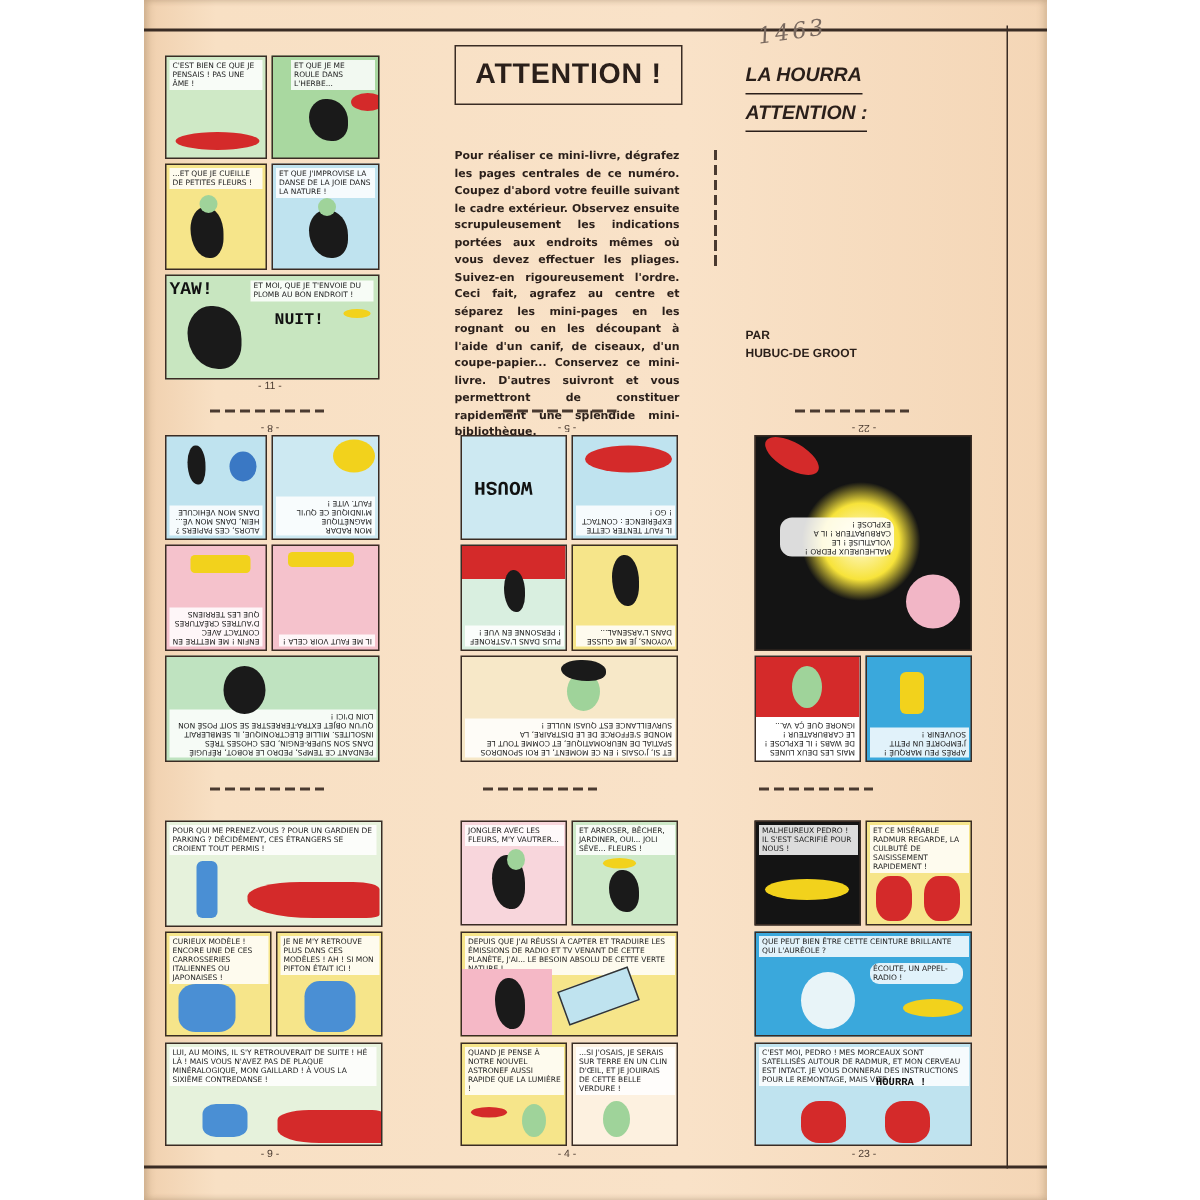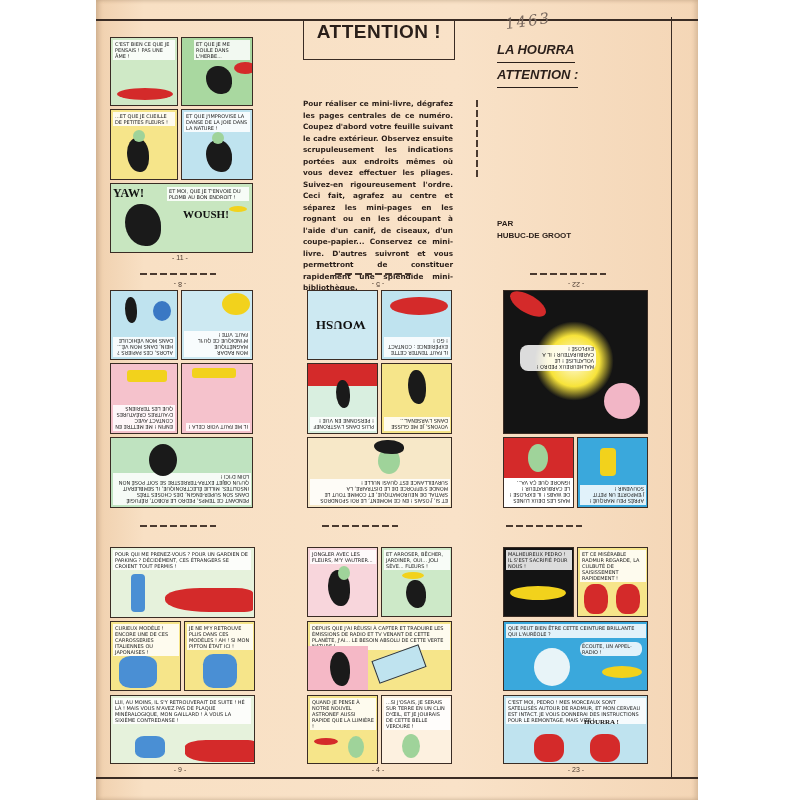--- a/index.html
+++ b/index.html
@@ -7,33 +7,33 @@
   .page{position:absolute;left:96px;top:0;width:602px;height:800px;background:#f7dcbd;
         background-image:linear-gradient(90deg,#f0d0ae 0%,#f8e0c4 8%,#f9e2c8 60%,#f4d6b6 100%);
         box-shadow:inset 3px 0 4px rgba(120,90,60,.25), inset -3px 0 4px rgba(120,90,60,.2);}
   .rule{position:absolute;background:#3a2c24;}
   .hand-note{position:absolute;left:505px;top:12px;font-family:"DejaVu Serif",serif;font-style:italic;font-size:15px;color:#7a6a60;transform:rotate(-8deg);letter-spacing:2px;}
   .panel{position:absolute;border:1px solid #3a2c24;overflow:hidden;}
   .bubble{position:absolute;font-family:"DejaVu Sans",sans-serif;font-size:5px;line-height:6px;color:#222;text-transform:uppercase;background:rgba(255,255,255,.85);padding:1px 2px;}
   .flip{transform:rotate(180deg);}
   .pnum{position:absolute;font-size:7px;color:#4a3a30;width:60px;text-align:center;font-family:"Liberation Sans",sans-serif;}
   .dash{position:absolute;height:2px;width:76px;background:repeating-linear-gradient(90deg,#4a3a30 0 7px,transparent 7px 10px);}
-  .attn-box{position:absolute;left:303px;top:20px;width:150px;height:38px;border:1.5px solid #3a2c24;display:flex;justify-content:center;}
+  .attn-box{position:absolute;left:303px;top:30px;width:150px;height:38px;border:1.5px solid #3a2c24;display:flex;align-items:center;justify-content:center;}
   .attn-title{font-family:"Liberation Sans",sans-serif;font-weight:bold;font-size:19px;color:#2a1f1a;letter-spacing:.5px;}
   .attn-body{position:absolute;left:303px;top:98px;width:150px;font-family:"DejaVu Sans",sans-serif;font-weight:bold;font-size:7.3px;line-height:11.5px;color:#2a1f1a;text-align:justify;}
   .semaine{position:absolute;left:497px;top:38px;font-family:"Liberation Sans",sans-serif;font-weight:bold;font-style:italic;font-size:13px;color:#2a1f1a;line-height:24px;}
   .semaine span{display:inline-block;border-bottom:1.5px solid #2a1f1a;}
   .voyage{position:absolute;left:497px;top:118px;font-family:"Liberation Sans",sans-serif;font-weight:bold;font-size:19px;line-height:26px;color:#2a1f1a;}
   .par{position:absolute;left:497px;top:218px;font-family:"Liberation Sans",sans-serif;font-weight:bold;font-size:8px;line-height:12px;color:#2a1f1a;}
   .vdash{position:absolute;left:476px;top:100px;width:2px;height:78px;background:repeating-linear-gradient(180deg,#4a3a30 0 7px,transparent 7px 10px);}
   .saucer-red{position:absolute;background:#d42a2a;border-radius:50%;}
   .saucer-yel{position:absolute;background:#f2d21c;border-radius:50%;}
   .blob{position:absolute;background:#1a1a1a;border-radius:45% 55% 40% 60%;}
   .green{position:absolute;background:#9fd39a;border-radius:50%;}
-  .sfx{position:absolute;font-family:Liberation Serif, serif;font-weight:bold;color:#111;}
+  .sfx{position:absolute;font-family:Liberation Mono, monospace;font-weight:bold;color:#111;}
 </style>
 </head>
 <body>
 
 <div class="page"></div>
 
 <div class="rule" style="left:96px;top:19px;width:602px;height:2px;"></div>
 <div class="rule" style="left:96px;top:777px;width:602px;height:1.5px;"></div>
 <div class="rule" style="left:671px;top:17px;width:1px;height:762px;"></div>
 
@@ -55,21 +55,21 @@
     <div class="green" style="left:22px;top:20px;width:12px;height:12px;"></div>
   </div>
   <div class="panel" style="left:181px;top:109px;width:70px;height:69px;background:#bfe3ef;">
     <div class="bubble" style="left:2px;top:2px;width:62px;">Et que j'improvise la danse de la joie dans la nature !</div>
     <div class="blob" style="left:24px;top:30px;width:26px;height:32px;"></div>
     <div class="green" style="left:30px;top:22px;width:12px;height:12px;"></div>
   </div>
   <div class="panel" style="left:110px;top:183px;width:141px;height:68px;background:#c8e6c0;">
     <div class="bubble" style="left:56px;top:3px;width:78px;">Et moi, que je t'envoie du plomb au bon endroit !</div>
     <div class="sfx" style="left:2px;top:2px;font-size:12px;">YAW!</div>
-    <div class="sfx" style="left:72px;top:24px;font-size:11px;">WOUSH!</div>
+    <div class="sfx" style="left:72px;top:24px;font-size:11px;">NUIT!</div>
     <div class="blob" style="left:14px;top:20px;width:36px;height:42px;"></div>
     <div class="saucer-yel" style="left:118px;top:22px;width:18px;height:6px;"></div>
   </div>
   <div class="pnum" style="left:150px;top:254px;">- 11 -</div>
 </div>
 
 <div class="attn-box">
   <div class="attn-title">ATTENTION !</div>
 </div>
 <div class="attn-body">Pour réaliser ce mini-livre, dégrafez les pages centrales de ce numéro. Coupez d'abord votre feuille suivant le cadre extérieur. Observez ensuite scrupuleusement les indications portées aux endroits mêmes où vous devez effectuer les pliages. Suivez-en rigoureusement l'ordre. Ceci fait, agrafez au centre et séparez les mini-pages en les rognant ou en les découpant à l'aide d'un canif, de ciseaux, d'un coupe-papier... Conservez ce mini-livre. D'autres suivront et vous permettront de constituer rapidement une splendide mini-bibliothèque.</div>

